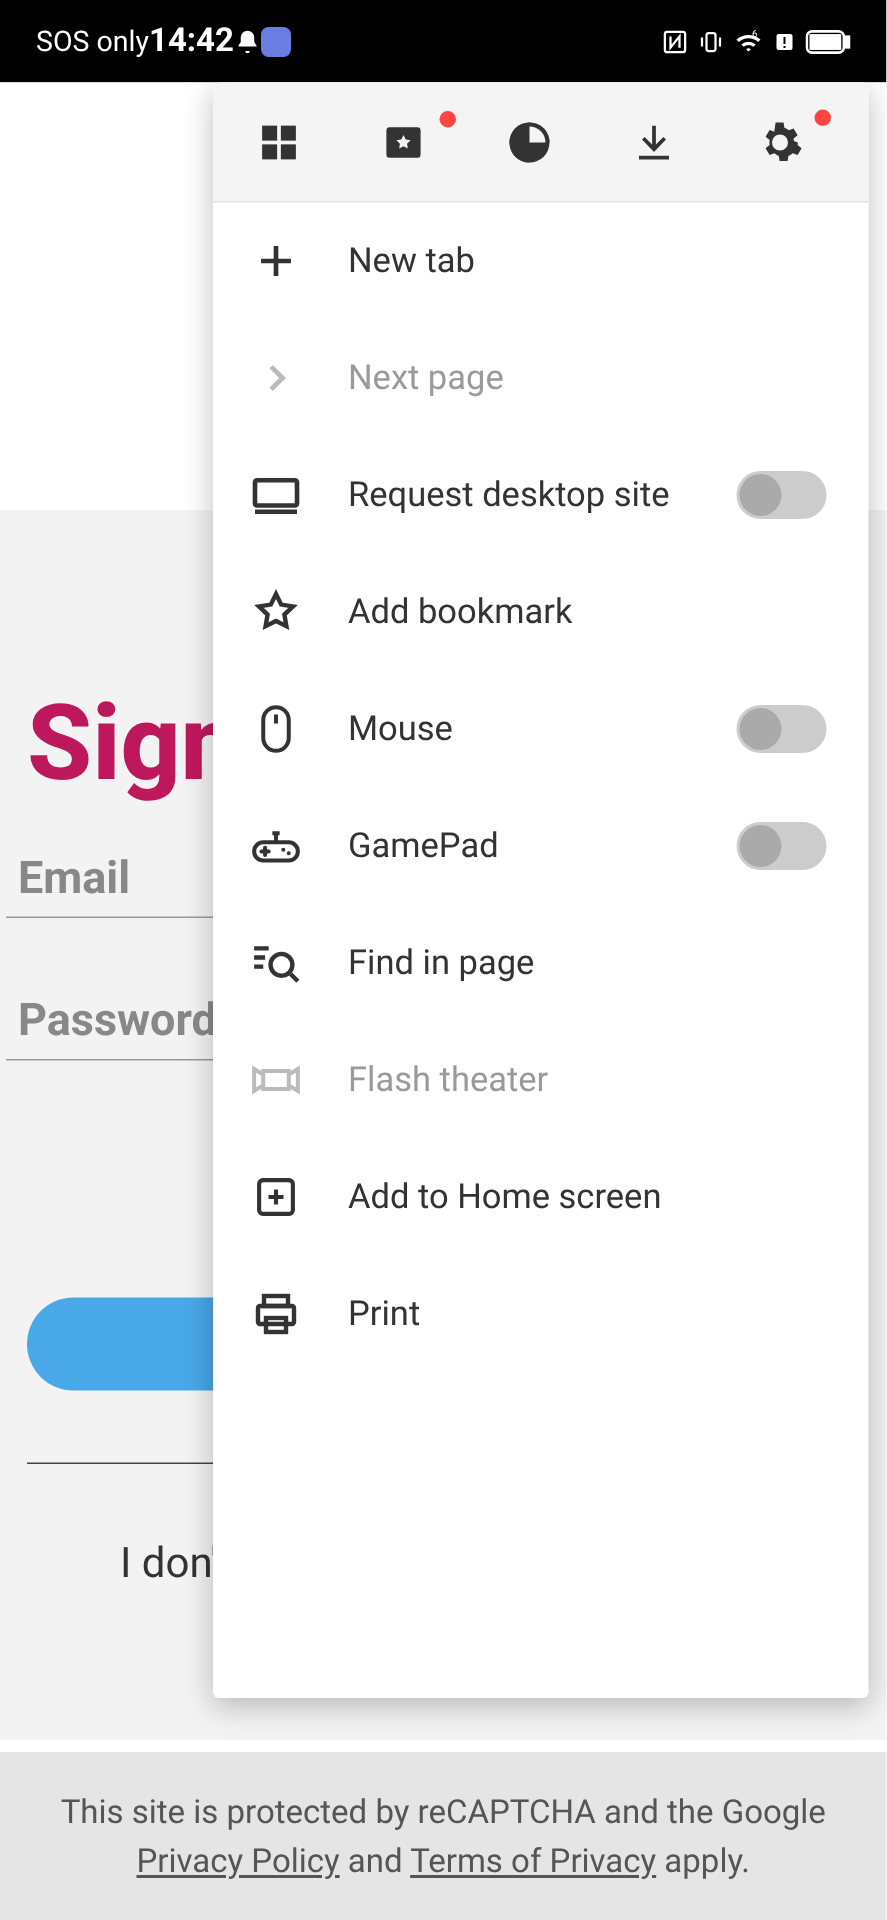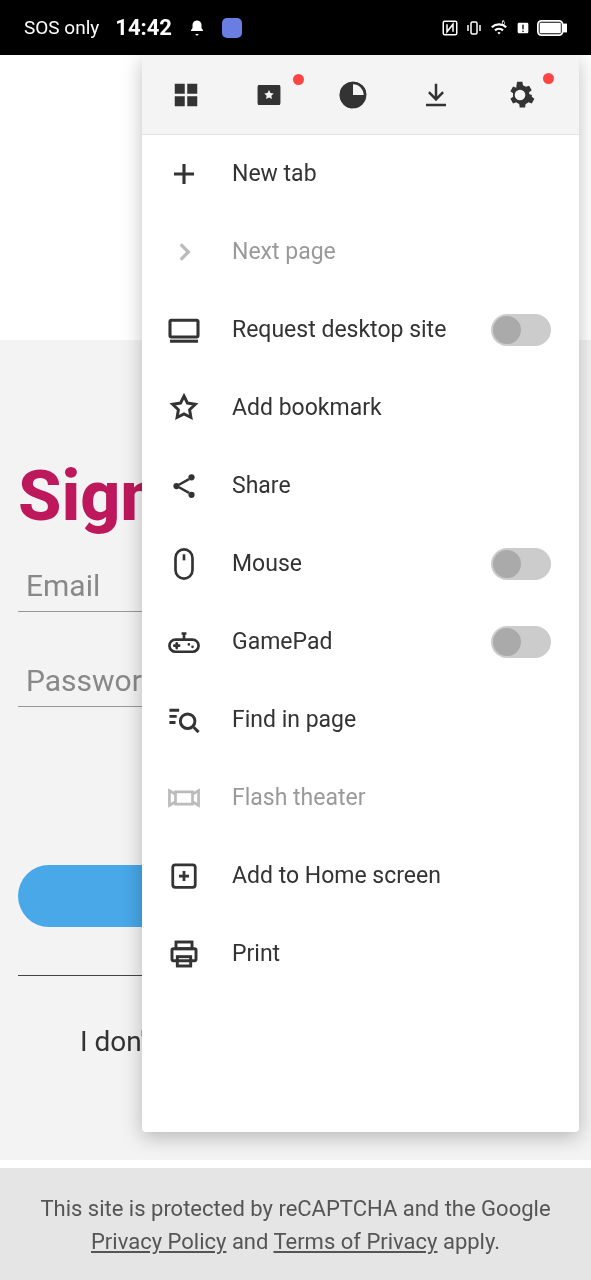--- a/index.html
+++ b/index.html
@@ -14,21 +14,21 @@
   .status-bar {
     height: 55px;
     background: #000;
     color: #fff;
     display: flex;
     align-items: center;
     padding: 0 24px;
     font-size: 19px;
     justify-content: space-between;
   }
-  .status-left { display: flex; align-items: center; gap: 16px; }
+  .status-left { display: flex; align-items: center; gap: 0; }
   .status-right { display: flex; align-items: center; gap: 6px; }
   .clock { font-size: 22px; font-weight: 700; }
   .status-icon { font-size: 18px; }
   .calendar-badge {
     width: 20px; height: 20px; background: #6a7de0; border-radius: 5px;
     display: inline-block;
   }
 
   .url-bar-row {
     padding: 6px 6px 0 6px;
@@ -47,23 +47,24 @@
   .sign-heading {
     font-size: 70px;
     font-weight: 800;
     color: #be185d;
     position: absolute;
     top: 455px;
     left: 18px;
   }
   .field {
     position: absolute;
-    left: 18px;
+    left: 4px;
     width: 200px;
     border-bottom: 1px solid #999;
+    font-weight: bold;
   }
   .field-label {
     font-size: 30px;
     color: #888;
     padding: 8px 8px;
   }
   .email-field { top: 560px; }
   .password-field { top: 655px; }
   .submit-btn {
     position: absolute;
@@ -332,31 +333,20 @@
 
     <div class="menu-item">
       <span class="menu-icon">
         <svg width="32" height="32" viewBox="0 0 24 24" fill="none" stroke="#333" stroke-width="2.2">
             <path d="M12 3l2.6 5.3 5.9.9-4.3 4.1 1 5.8L12 16.5 6.8 19.1l1-5.8L3.5 9.2l5.9-.9L12 3z"></path>
           </svg>
       </span>
       <span class="menu-label">Add bookmark</span>
     </div>
 
-    <div class="menu-item">
-      <span class="menu-icon">
-        <svg width="30" height="30" viewBox="0 0 24 24" fill="#333">
-            <circle cx="6" cy="12" r="2.5"></circle>
-            <circle cx="18" cy="5" r="2.5"></circle>
-            <circle cx="18" cy="19" r="2.5"></circle>
-            <path d="M8 11l8-4.5M8 13l8 4.5" stroke="#333" stroke-width="2"></path>
-          </svg>
-      </span>
-      <span class="menu-label">Share</span>
-    </div>
 
     <div class="menu-item">
       <span class="menu-icon">
         <svg width="24" height="34" viewBox="0 0 18 28" fill="none" stroke="#333" stroke-width="2.2">
             <rect x="2" y="2" width="14" height="24" rx="7"></rect>
             <line x1="9" y1="6" x2="9" y2="11"></line>
           </svg>
       </span>
       <span class="menu-label">Mouse</span>
       <span class="toggle">

